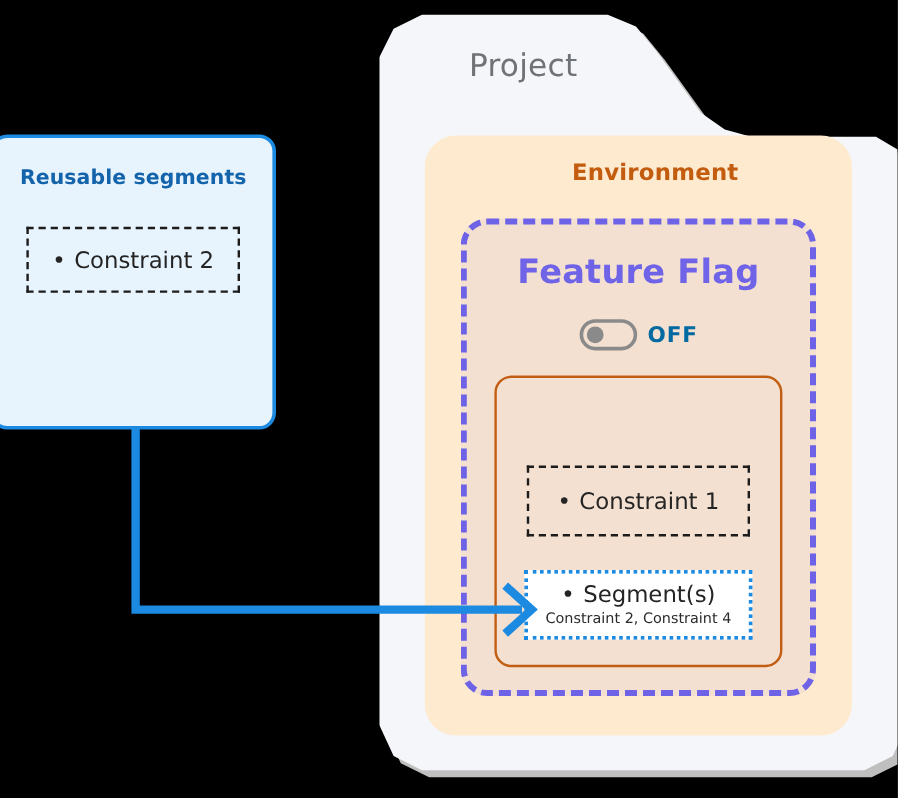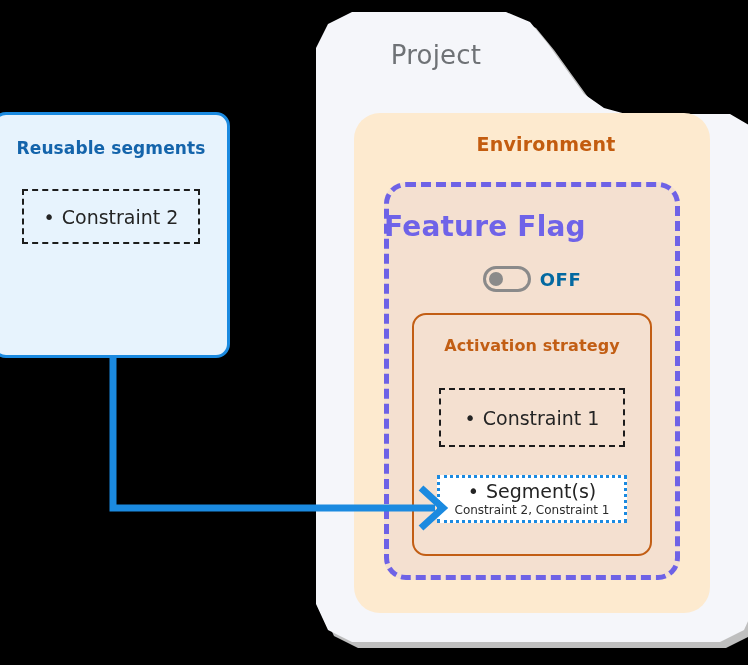--- a/index.html
+++ b/index.html
@@ -125,21 +125,21 @@
     background: #f4e0d0;
     border: 5px dashed #6e62e6;
     border-radius: 22px;
     box-sizing: border-box;
   }
   #feature-flag-title {
     position: absolute;
     left: 384px;
     top: 210px;
     width: 296px;
-    text-align: left;
+    text-align: center;
     font-size: 28px;
     font-weight: bold;
     color: #6f63e8;
     letter-spacing: 0.2px;
   }
 
   
   #toggle-row {
     position: absolute;
     left: 384px;
@@ -225,21 +225,21 @@
     line-height: 1;
     color: #242424;
   }
 
   
   #segment-box {
     position: absolute;
     left: 437px;
     top: 475px;
     width: 190px;
-    height: 48px;
+    height: 58px;
     border: 3px dotted #1b8ae0;
     box-sizing: border-box;
     background: #ffffff;
     display: flex;
     flex-direction: column;
     align-items: center;
     justify-content: center;
     padding-top: 1px;
   }
   #segment-title {
@@ -319,29 +319,28 @@
   <div id="feature-flag-title">Feature Flag</div>
 
   <div id="toggle-row">
     <div id="toggle-switch">
       <div id="toggle-knob"></div>
     </div>
     <div id="toggle-label">OFF</div>
   </div>
 
   <div id="activation-box"></div>
-  <div id="activation-title">Activation strategy</div>
 
   <div id="constraint1-box">
     <span class="constraint-text"><span class="bullet-dot">•</span><span>Constraint 1</span></span>
   </div>
 
   <div id="segment-box">
     <div id="segment-title"><span class="bullet-dot">•</span><span>Segment(s)</span></div>
-    <div id="segment-sub">Constraint 2, Constraint 1</div>
+    <div id="segment-sub">Constraint 2, Constraint 4</div>
   </div>
 
   <div id="reusable-panel"></div>
   <div id="reusable-title">Reusable segments</div>
 
   <div class="reusable-item" id="reusable-item-0">
     <span class="constraint-text"><span class="bullet-dot">•</span><span>Constraint 2</span></span>
   </div>
 
 

